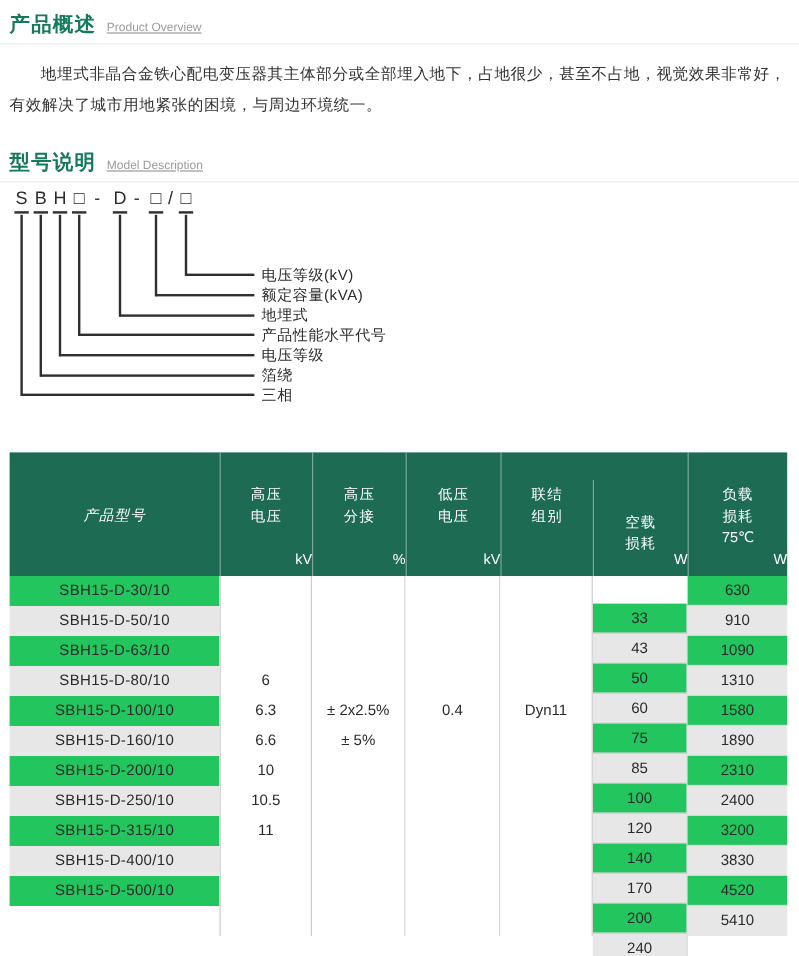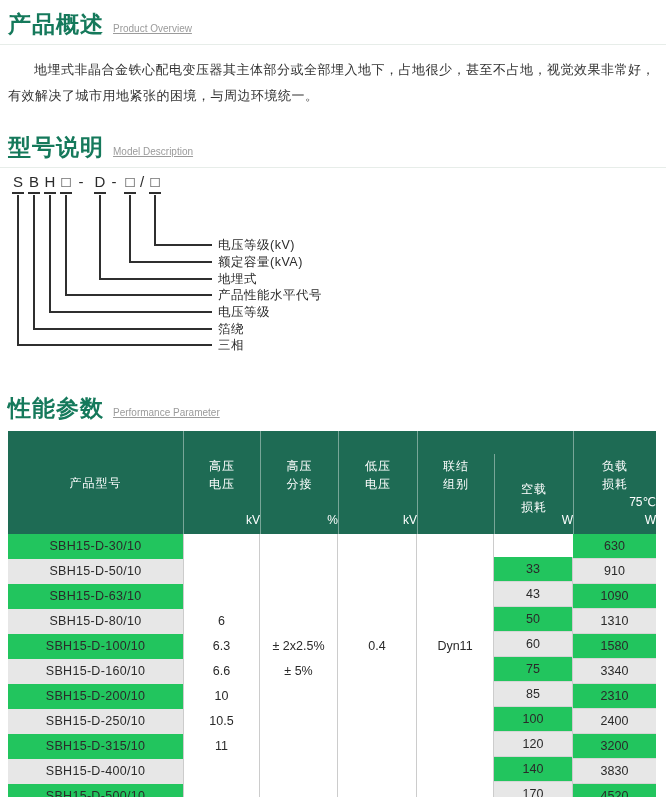--- a/index.html
+++ b/index.html
@@ -1,21 +1,21 @@
 <!DOCTYPE html>
 <html><head>
 <meta charset="utf-8">
 <style>
   * { margin:0; padding:0; box-sizing:border-box; }
   body { background:#fff; font-family:"Liberation Sans","DejaVu Sans",sans-serif; }
   .page { width:666px; height:797px; position:relative; background:#fff; overflow:hidden; }
 
   
   .sec-head { display:flex; align-items:baseline; gap:9px; margin-left:8px; }
-  .sec-title { color:#15795b; font-size:23px; font-weight:bold; letter-spacing:1px; }
+  .sec-title { color:#15795b; font-size:17px; font-weight:bold; letter-spacing:1px; }
   .sec-sub { color:#9b9b9b; font-size:10px;text-decoration:underline; }
   .sec-rule { border:none; border-top:1px solid #e7ede9; margin-top:4px; }
 
   
   .overview-text { margin:12px 10px 0 8px; font-size:13px; line-height:26px;
     color:#333; text-indent:2em; letter-spacing:.5px; }
 
   
   .diagram { position:relative; height:185px; margin-top:5px; }
   .mchar { position:absolute; top:0; width:16px; text-align:center;
@@ -25,23 +25,23 @@
   .hln  { position:absolute; height:2px; background:#2f2f2f; }
   .dlabel { position:absolute; left:218px; font-size:12.5px; color:#2b2b2b;
     height:16px; line-height:16px; letter-spacing:.5px; }
 
   
   .ptable { width:648px; margin:7px 0 0 8px; border-bottom:2px solid #9e9e9e; }
   .thead { display:flex; height:103px; background:#1e6b54; color:#fff; }
   .th { position:relative; font-size:12px; }
   .th + .th { border-left:1px solid rgba(255,255,255,.4); }
   .th-name { position:absolute; top:26px; left:0; right:0; text-align:center; line-height:18px; letter-spacing:1px; }
-  .th-name.center { top:0; bottom:0; display:flex; align-items:center; justify-content:center; }
+  .th-name.center { top:0; bottom:0; display:flex; align-items:center; justify-content:center;font-style:italic; }
   .th-unit { position:absolute; bottom:7px; left:0; right:0; text-align:right; }
-  .th-temp { position:absolute; bottom:25px; left:0; right:0; text-align:right; }
+  .th-temp { position:absolute; bottom:25px; left:0; right:0; text-align:center; }
 
   .c1 { width:175px; } .c2 { width:77px; } .c3 { width:78px; } .c4 { width:79px; }
   .c5 { width:77px; } .c6 { width:79px;margin-top:23px; } .c7 { width:83px; }
 
   .tbody { display:flex; font-size:12.5px; color:#2a2a2a; }
   .stack .cell { height:25px; line-height:25px; text-align:center; background:#22c55e; }
   .stack .cell:nth-child(even) { background:#e7e7e7; }
   .col1 .cell { letter-spacing:.3px; }
   .merged { position:relative; background:#fff; border-right:1px solid #ccc; height:300px; }
   .merged.first { border-left:1px solid #ccc; }
@@ -112,24 +112,20 @@
       <div class="dlabel" style="top:81px">额定容量(kVA)</div>
       <div class="dlabel" style="top:98px">地埋式</div>
       <div class="dlabel" style="top:114px">产品性能水平代号</div>
       <div class="dlabel" style="top:131px">电压等级</div>
       <div class="dlabel" style="top:148px">箔绕</div>
       <div class="dlabel" style="top:164px">三相</div>
     </div>
   </div>
 
   <div style="margin-top:35px;">
-    <div class="sec-head">
-      <span class="sec-title">性能参数</span>
-      <span class="sec-sub">Performance Parameter</span>
-    </div>
 
     <div class="ptable">
 
       <div class="thead">
         <div class="th c1">
           <div class="th-name center">产品型号</div>
         </div>
         <div class="th c2">
           <div class="th-name">
             <div>高压</div>
@@ -225,21 +221,21 @@
           <div class="cell">200</div>
           <div class="cell">240</div>
         </div>
 
         <div class="stack col7 c7">
           <div class="cell">630</div>
           <div class="cell">910</div>
           <div class="cell">1090</div>
           <div class="cell">1310</div>
           <div class="cell">1580</div>
-          <div class="cell">3340</div>
+          <div class="cell">1890</div>
           <div class="cell">2310</div>
           <div class="cell">2400</div>
           <div class="cell">3200</div>
           <div class="cell">3830</div>
           <div class="cell">4520</div>
           <div class="cell">5410</div>
         </div>
       </div>
     </div>
   </div>

